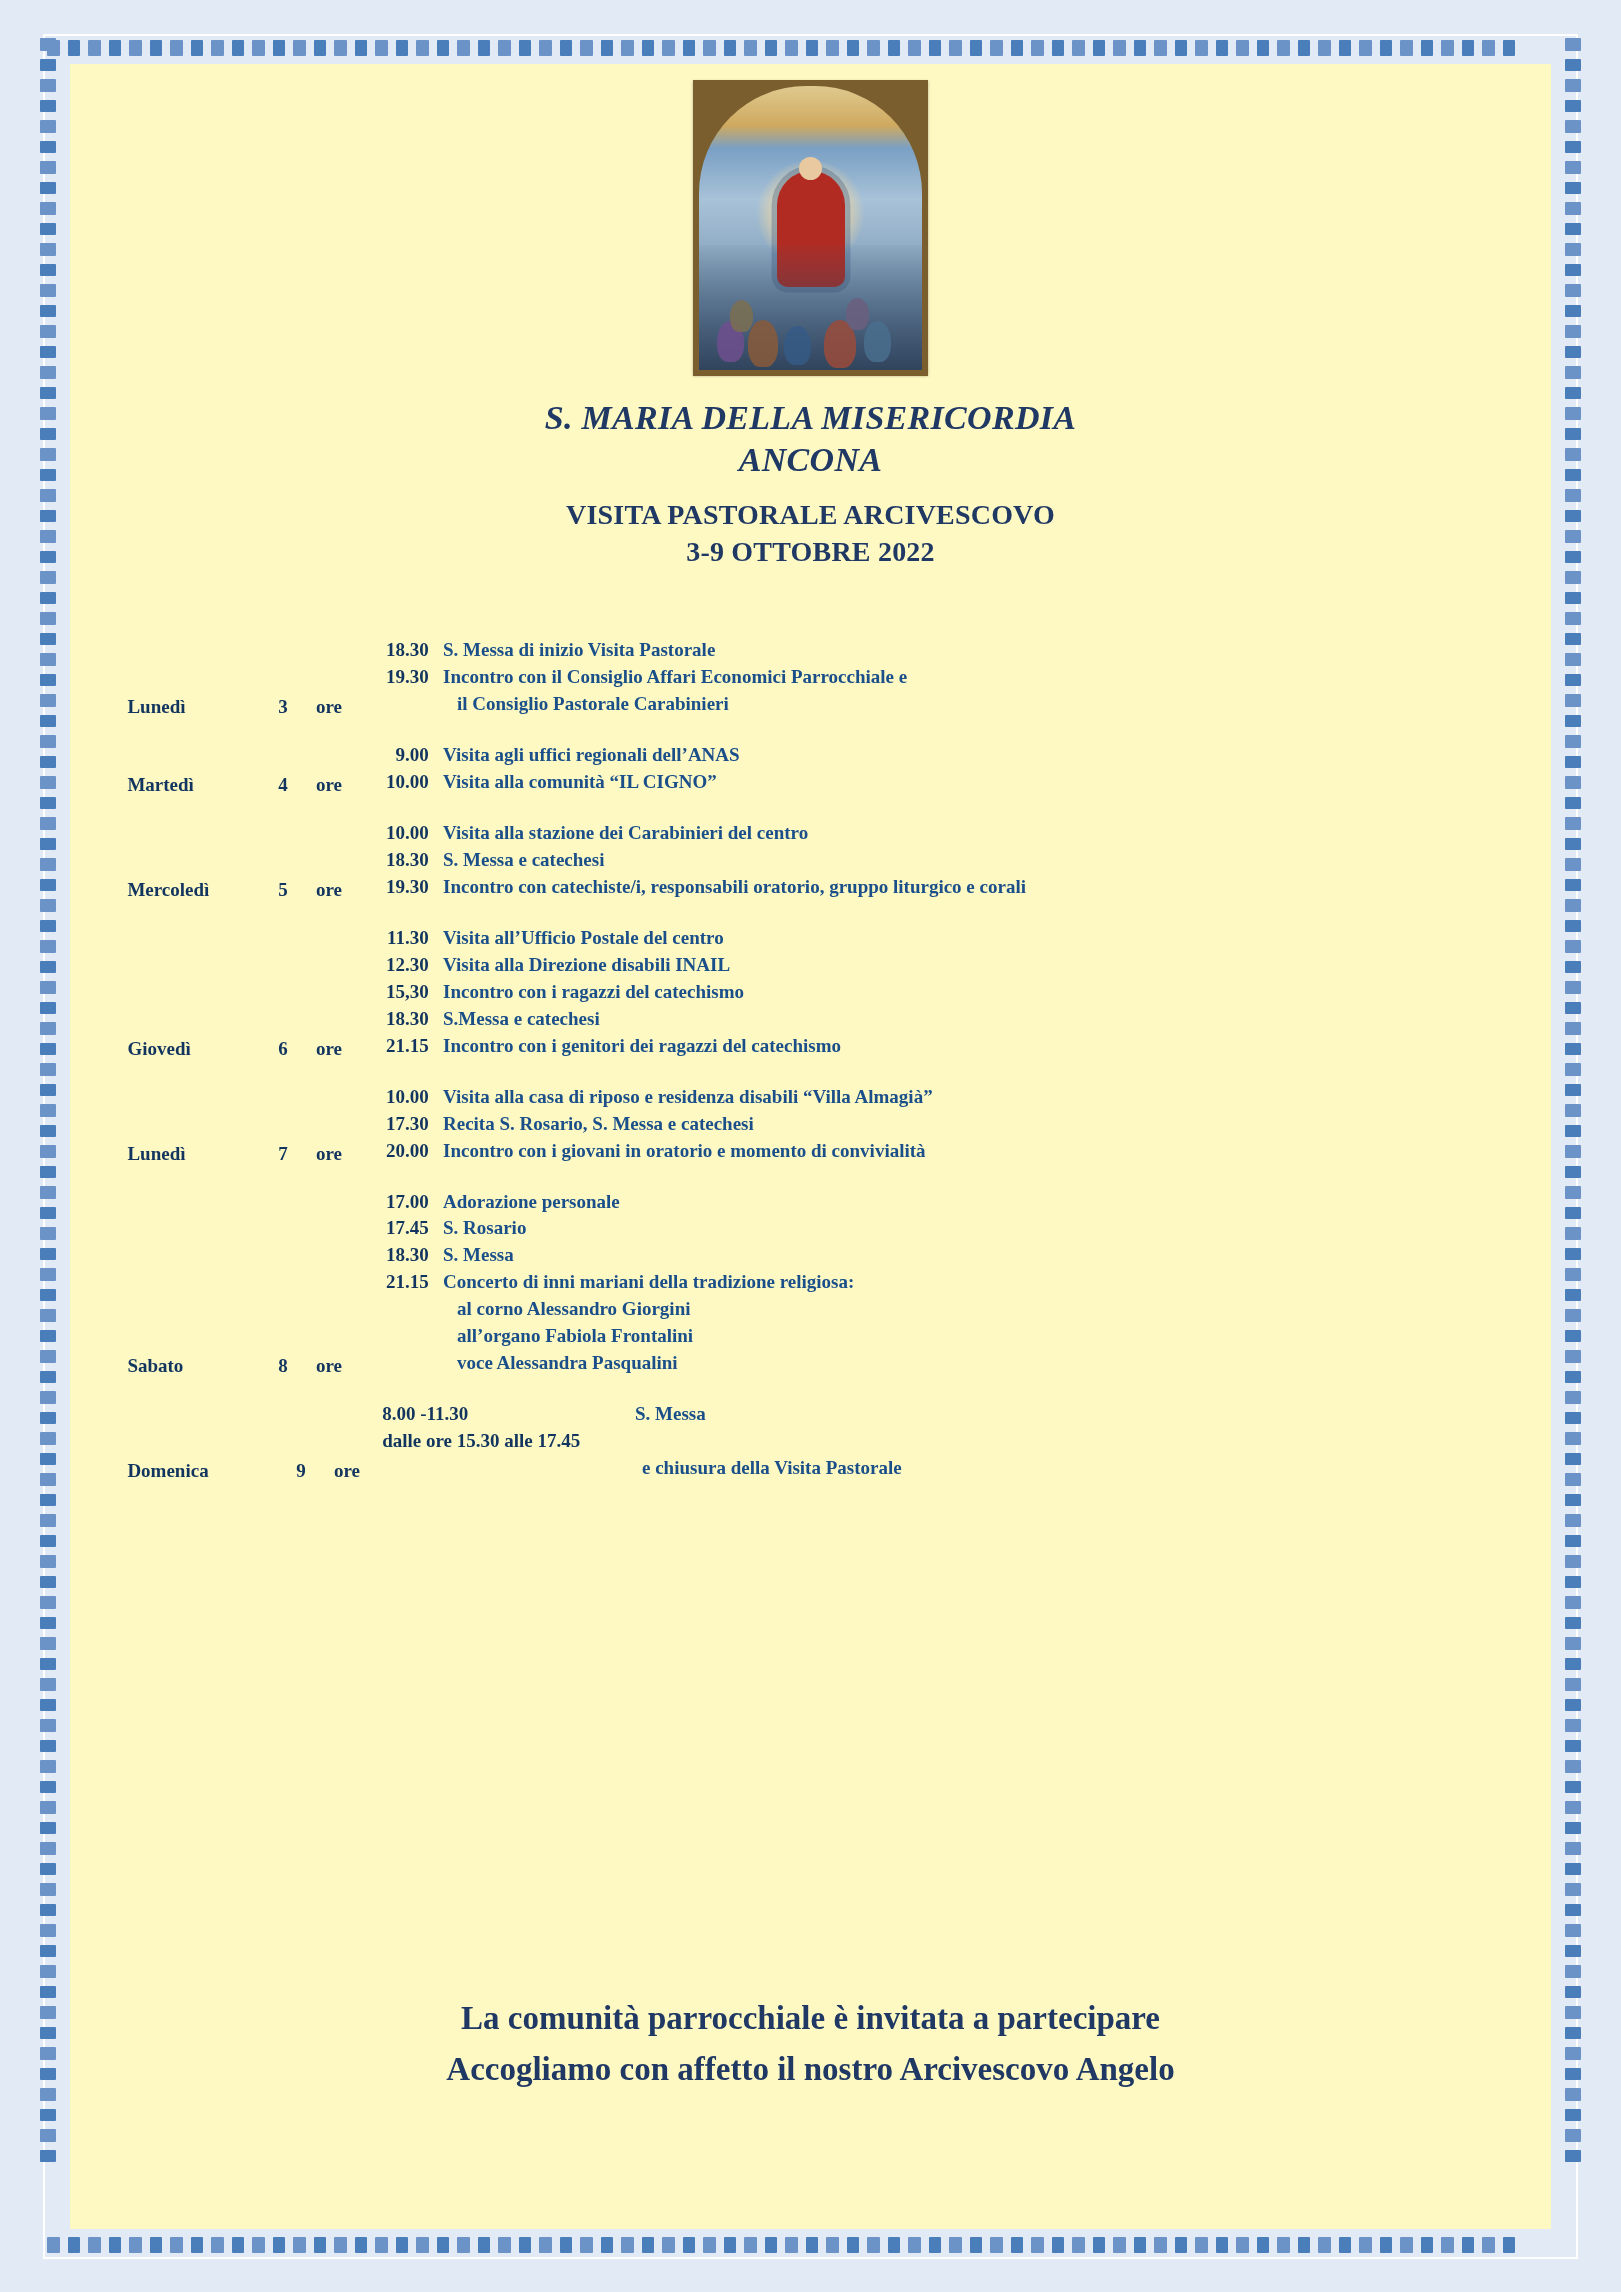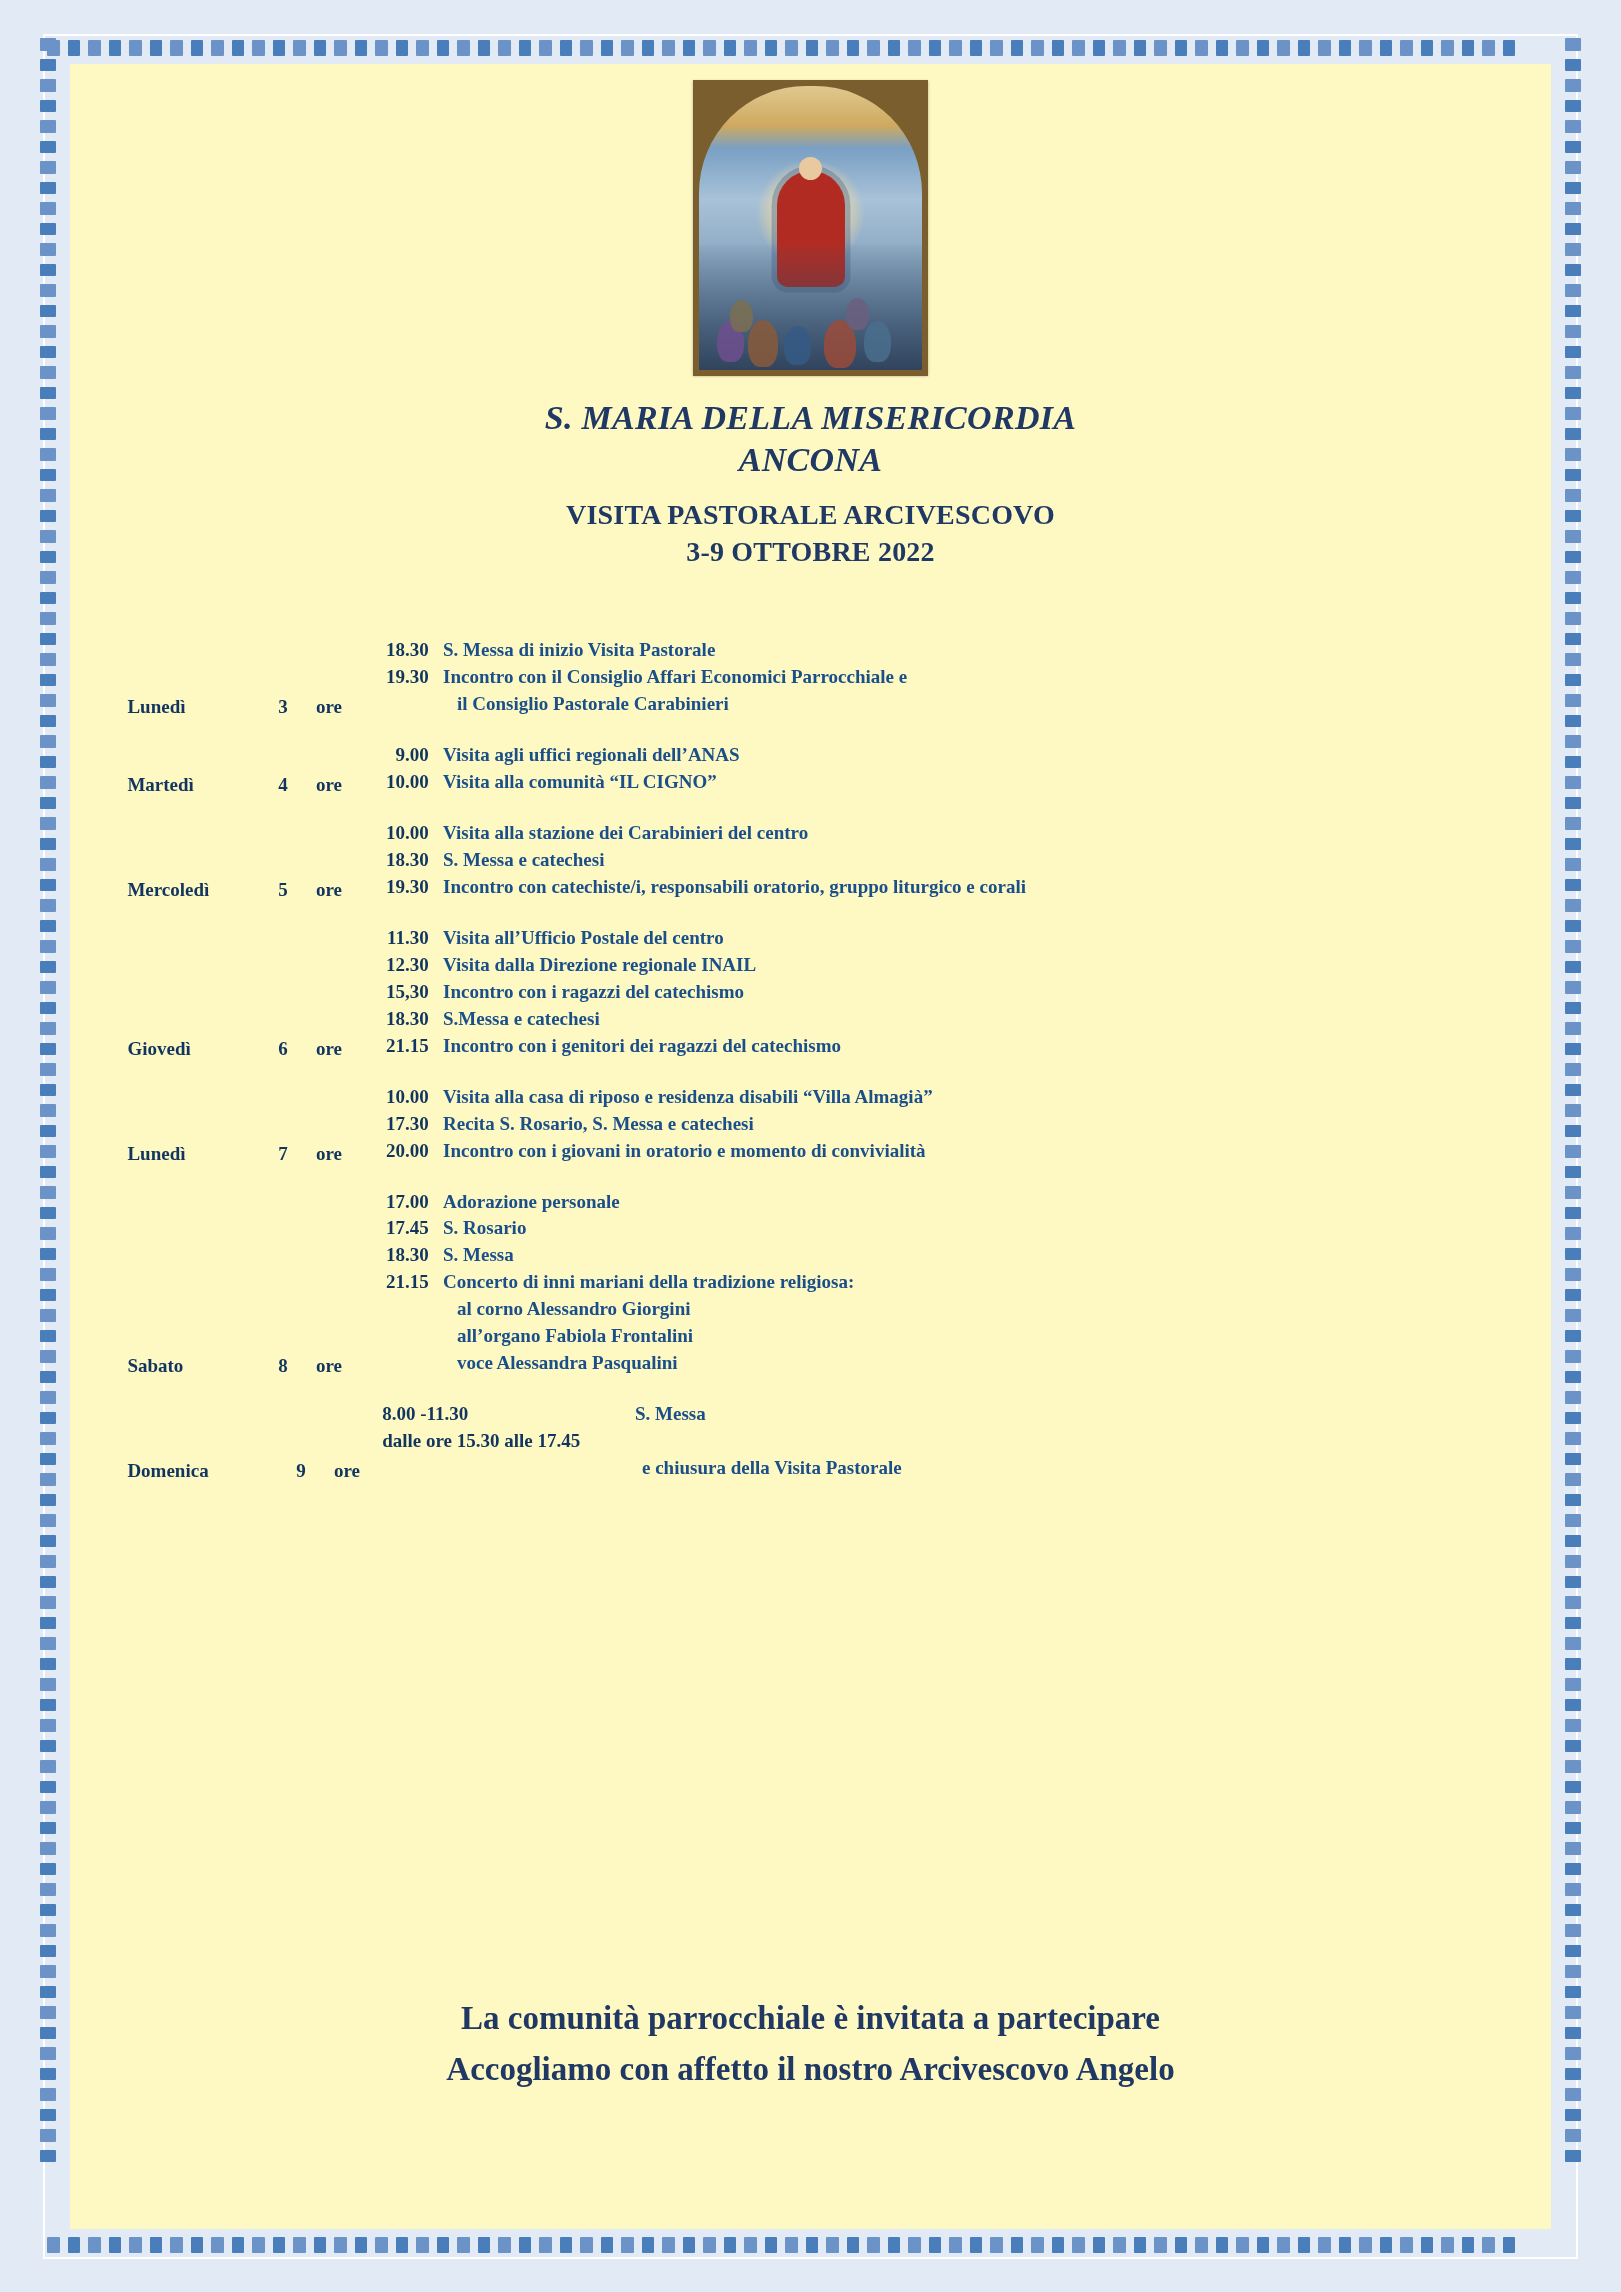--- a/index.html
+++ b/index.html
@@ -712,21 +712,21 @@
           <div class="dayname">Giovedì</div>
           <div class="daynum">6</div>
           <div class="orelabel">ore</div>
           <div class="entries">
             <div class="entry">
               <div class="time">11.30</div>
               <div class="desc">Visita all’Ufficio Postale del centro</div>
             </div>
             <div class="entry">
               <div class="time">12.30</div>
-              <div class="desc">Visita dalla Direzione regionale INAIL</div>
+              <div class="desc">Visita alla Direzione disabili INAIL</div>
             </div>
             <div class="entry">
               <div class="time">15,30</div>
               <div class="desc">Incontro con i ragazzi del catechismo</div>
             </div>
             <div class="entry">
               <div class="time">18.30</div>
               <div class="desc">S.Messa e catechesi</div>
             </div>
             <div class="entry">

